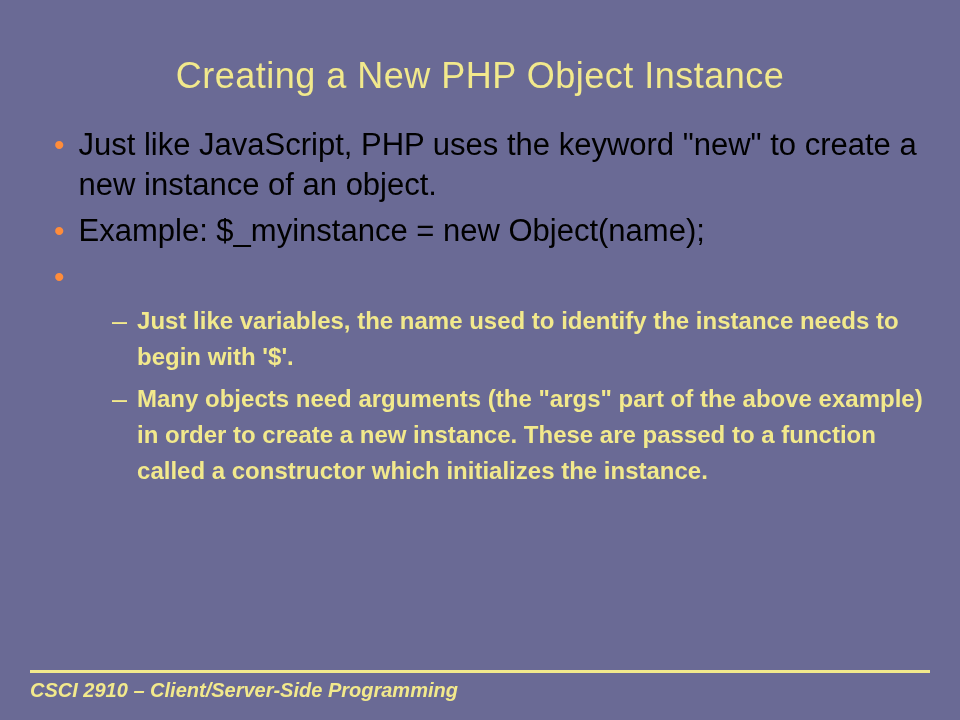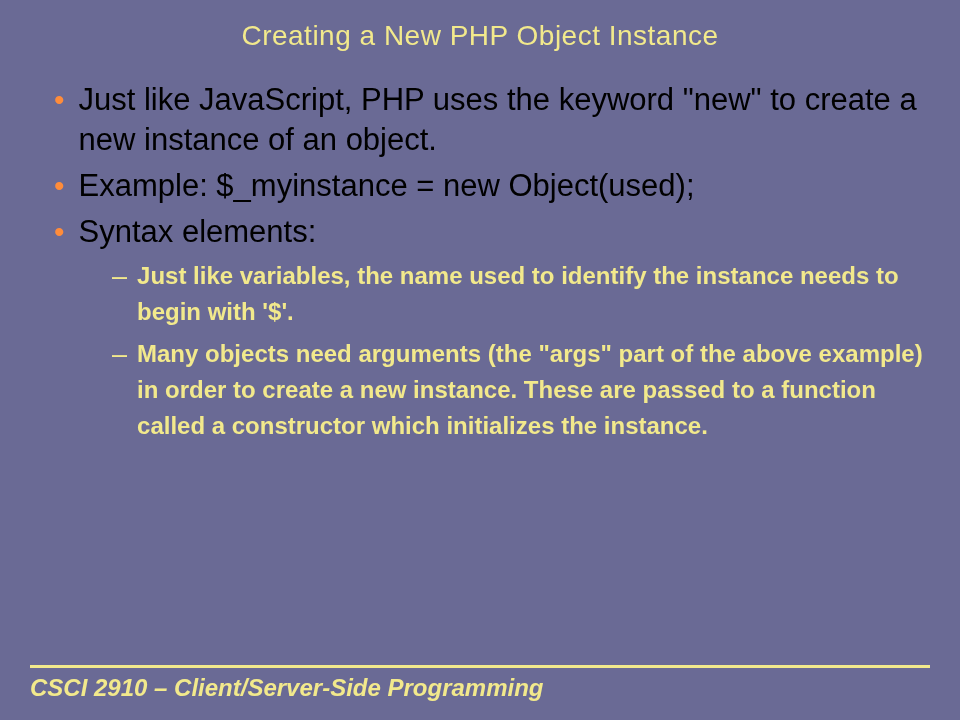--- a/index.html
+++ b/index.html
@@ -11,25 +11,26 @@
   }
   .slide {
     width: 960px;
     height: 720px;
     padding: 20px 30px 0 30px;
     display: flex;
     flex-direction: column;
   }
   .title {
     color: #f2e98c;
-    font-size: 28px;
+    font-size: 36px;
     font-weight: normal;
     text-align: center;
     margin-bottom: 28px;
     letter-spacing: 0.5px;
+    margin-top: 35px;
   }
   .content {
     flex: 1;
     padding-left: 24px;
   }
   .bullet-row {
     display: flex;
     align-items: flex-start;
     margin-bottom: 6px;
   }
@@ -75,46 +76,45 @@
   }
   .rule {
     height: 3px;
     background: #f2e98c;
     margin-bottom: 6px;
   }
   .footer-row {
     display: flex;
     justify-content: space-between;
     color: #f2e98c;
-    font-size: 24px;
+    font-size: 20px;
     font-weight: bold;
     font-style: italic;
   }
 </style>
 </head>
 <body>
 
 <div class="slide">
   <h1 class="title">Creating a New PHP Object Instance</h1>
 
   <div class="content">
 
     <div class="bullet-row">
       <span class="bullet-marker">•</span>
       <span class="bullet-text">Just like JavaScript, PHP uses the keyword "new" to create a new instance of an object.</span>
     </div>
 
     <div class="bullet-row">
       <span class="bullet-marker">•</span>
-      <span class="bullet-text">Example: $_myinstance = new Object(used);</span>
+      <span class="bullet-text">Example: $_myinstance = new Object(name);</span>
     </div>
 
     <div class="bullet-row">
       <span class="bullet-marker">•</span>
-      <span class="bullet-text">Syntax elements:</span>
     </div>
 
     <div class="sub-list">
       <div class="sub-row">
         <span class="sub-marker">–</span>
         <span class="sub-text">Just like variables, the name used to identify the instance needs to begin with '$'.</span>
       </div>
       <div class="sub-row">
         <span class="sub-marker">–</span>
         <span class="sub-text">Many objects need arguments (the "args" part of the above example) in order to create a new instance.  These are passed to a function called a constructor which initializes the instance.</span>

